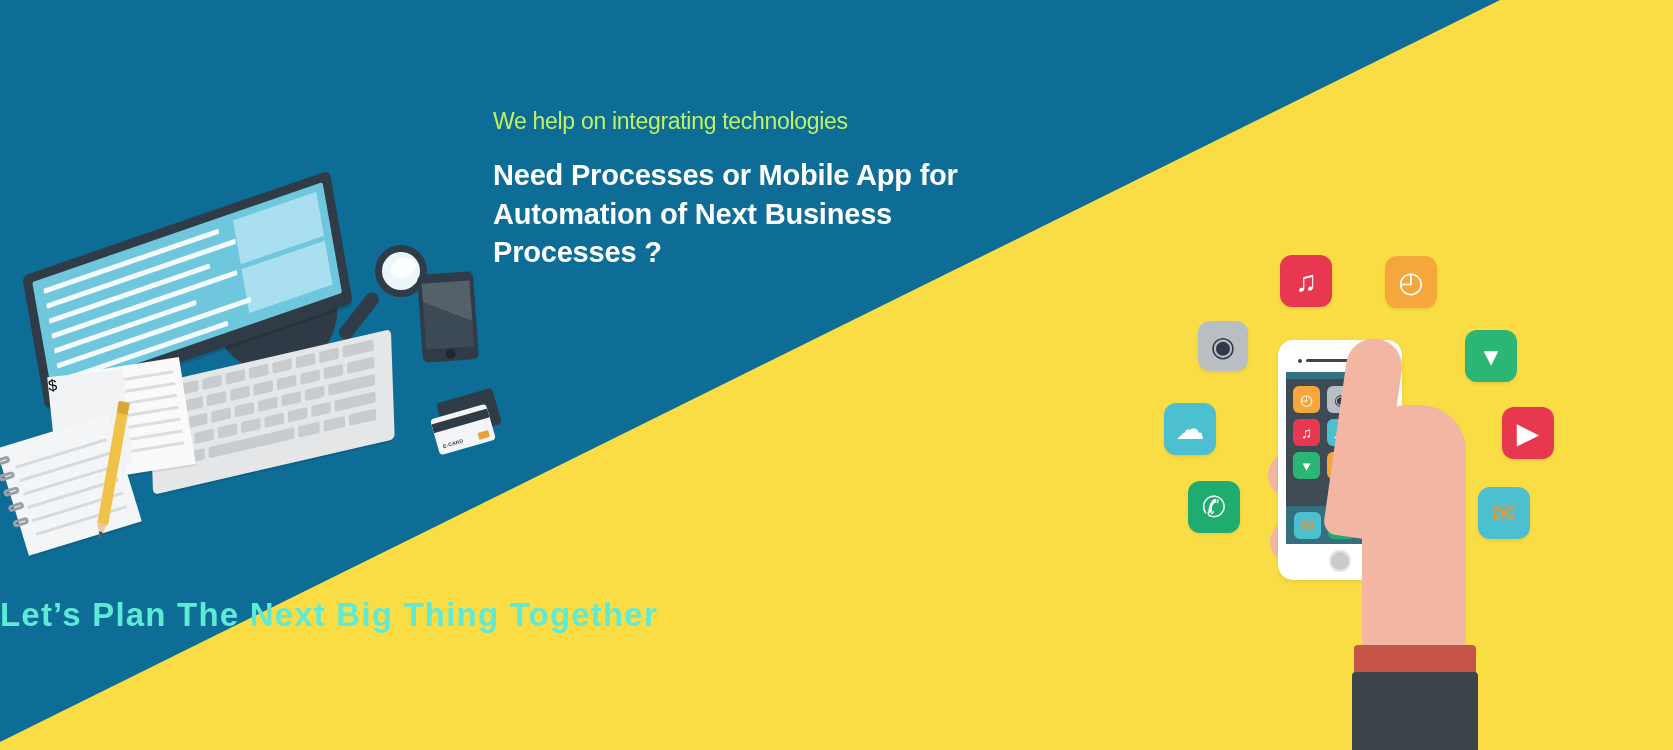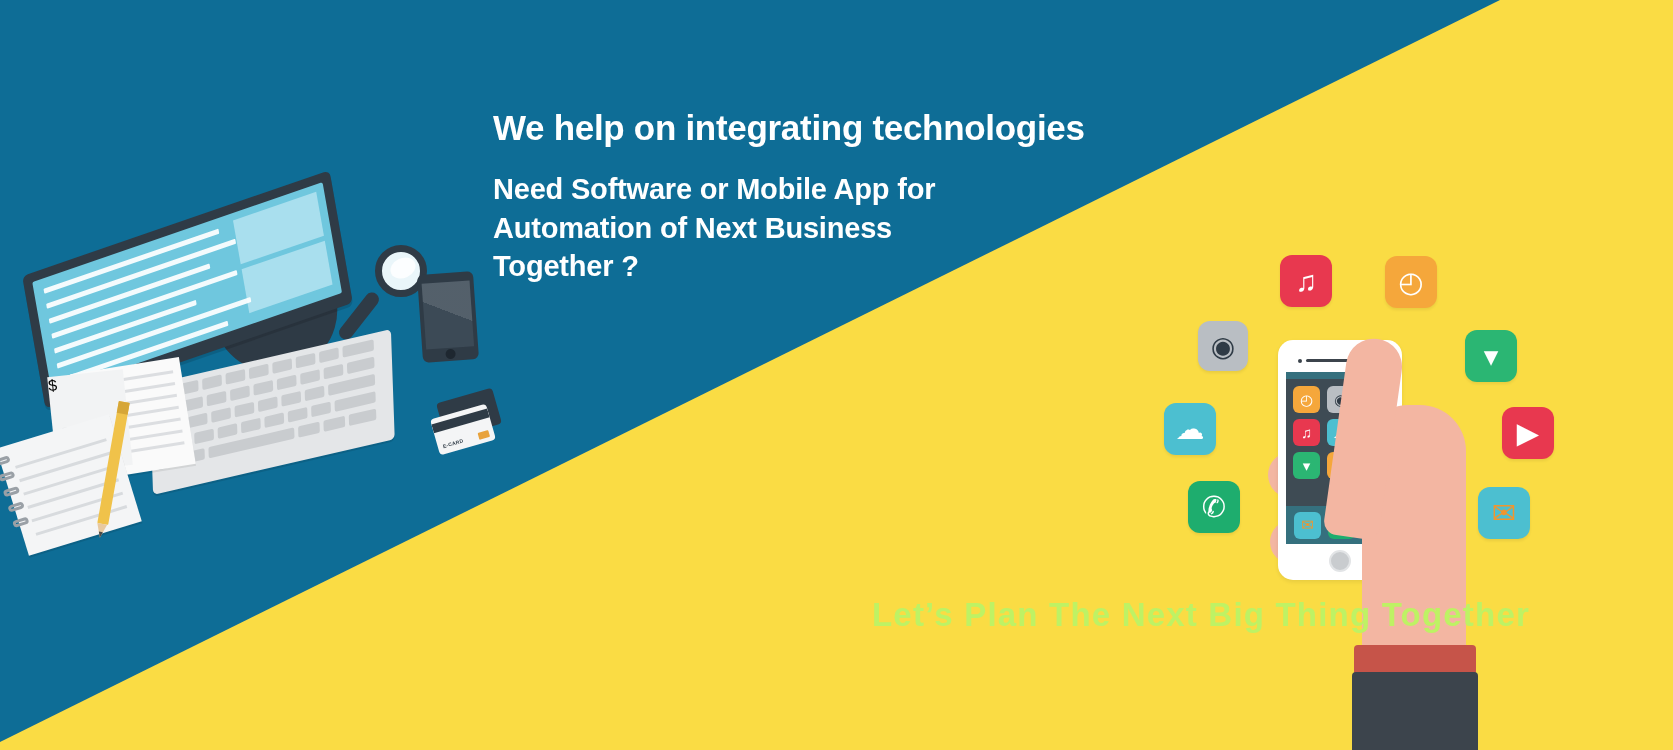--- a/index.html
+++ b/index.html
@@ -9,28 +9,28 @@
             background:#0E6D96; }
 
   
   #yellow-wedge { position:absolute; inset:0;
     background:#FADC44;
     clip-path: polygon(1500px 0, 1673px 0, 1673px 750px, 0 750px, 0 742px);
   }
 
   
   #copy { position:absolute; left:493px; top:108px; width:700px; z-index:40; }
-  .headline { font-size:35px; font-weight:bold; color:#ffffff;
+  .headline { font-size:23px; font-weight:normal; color:#bef264;
               letter-spacing:-0.3px; line-height:1.15; white-space:nowrap; }
   .subhead  { margin-top:22px; font-size:29px; font-weight:bold; color:#FFFFFF;
               line-height:1.32; max-width:560px; letter-spacing:-0.2px; }
   .subhead span { display:block; }
 
-  #tagline { position:absolute; left:0; top:596px; width:1530px; text-align:right;
-             font-size:33px; font-weight:bold; color:#bef264;
+  #tagline { position:absolute; left:0; top:596px; width:1530px; text-align:left;
+             font-size:33px; font-weight:bold; color:#5eead4;
              letter-spacing:1.2px; z-index:40; }
 
   
   #desk { position:absolute; left:0; top:195px; width:530px; height:420px; z-index:20; }
 
   
   #monitor-stand { position:absolute; left:215px; top:105px; width:125px; height:72px;
      background:#2E3A45; border-radius:0 0 62px 62px; transform:rotate(-6deg); }
   #monitor-neck { position:absolute; left:250px; top:88px; width:48px; height:40px;
      background:#2E3A45; transform:rotate(-6deg); }
@@ -322,21 +322,21 @@
     <div id="thumb"></div>
     <div id="arm"></div>
     <div id="finger"></div>
     <div id="sleeve-red"></div>
     <div id="sleeve-dark"></div>
   </div>
 
   <div id="copy">
     <div class="headline">We help on integrating technologies</div>
     <div class="subhead">
-      <span>Need Software or Mobile App for</span>
+      <span>Need Processes or Mobile App for</span>
       <span>Automation of Next Business</span>
-      <span>Together ?</span>
+      <span>Processes ?</span>
     </div>
   </div>
 
   <div id="tagline">Let’s Plan The Next Big Thing Together</div>
 
 </div>
 
 </body></html>

